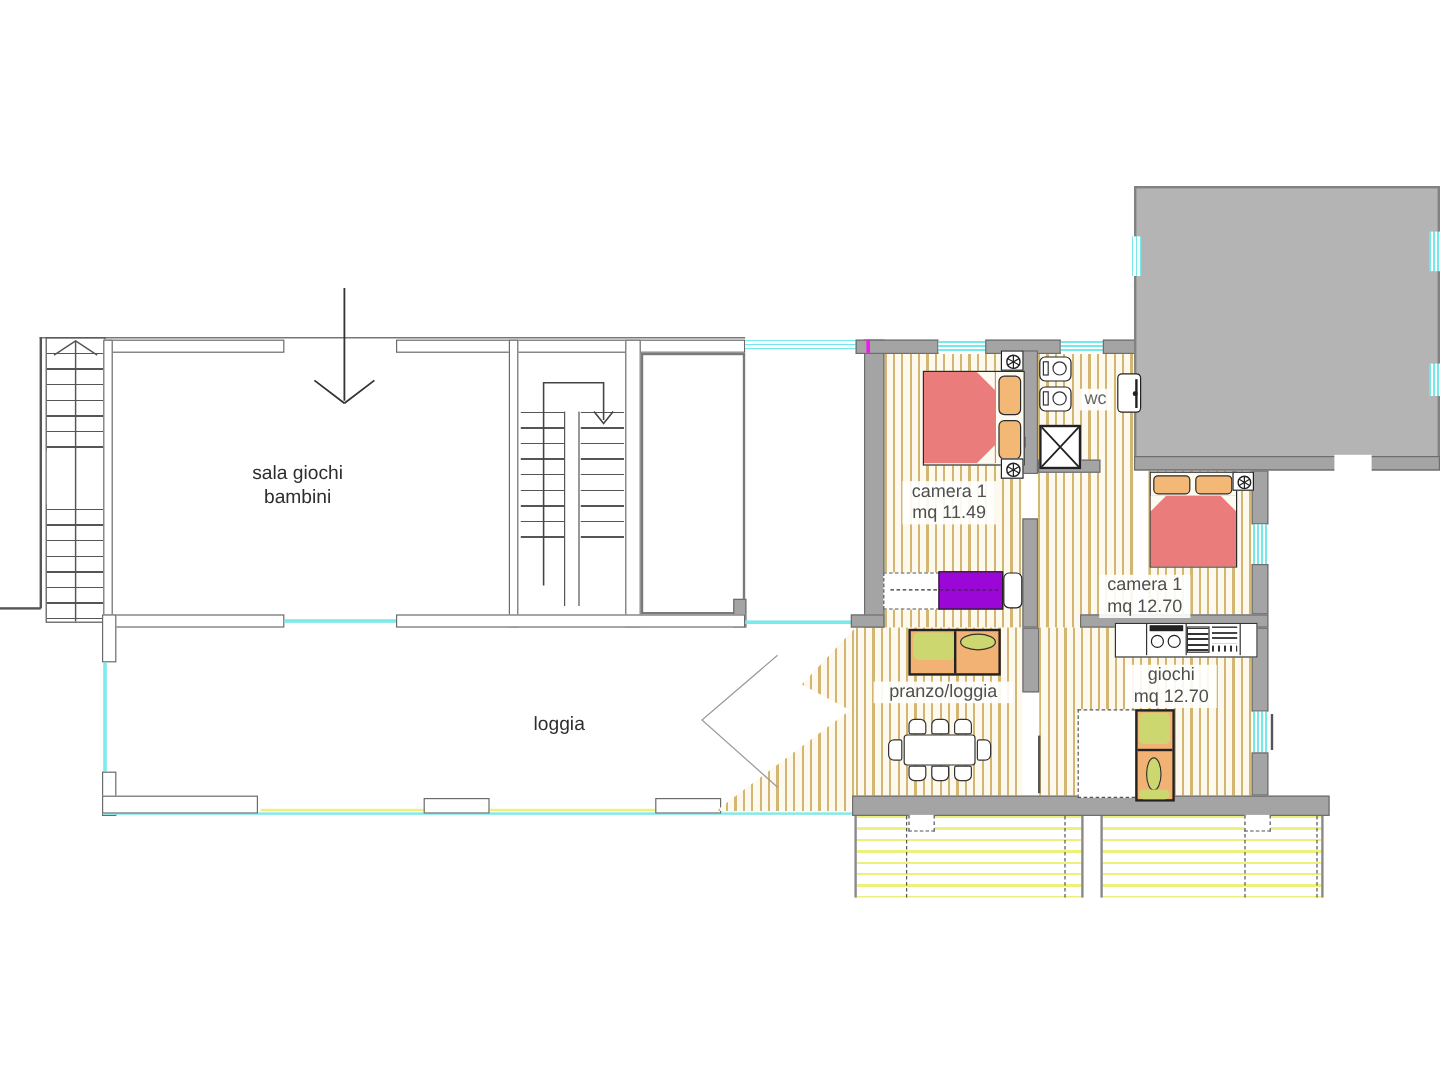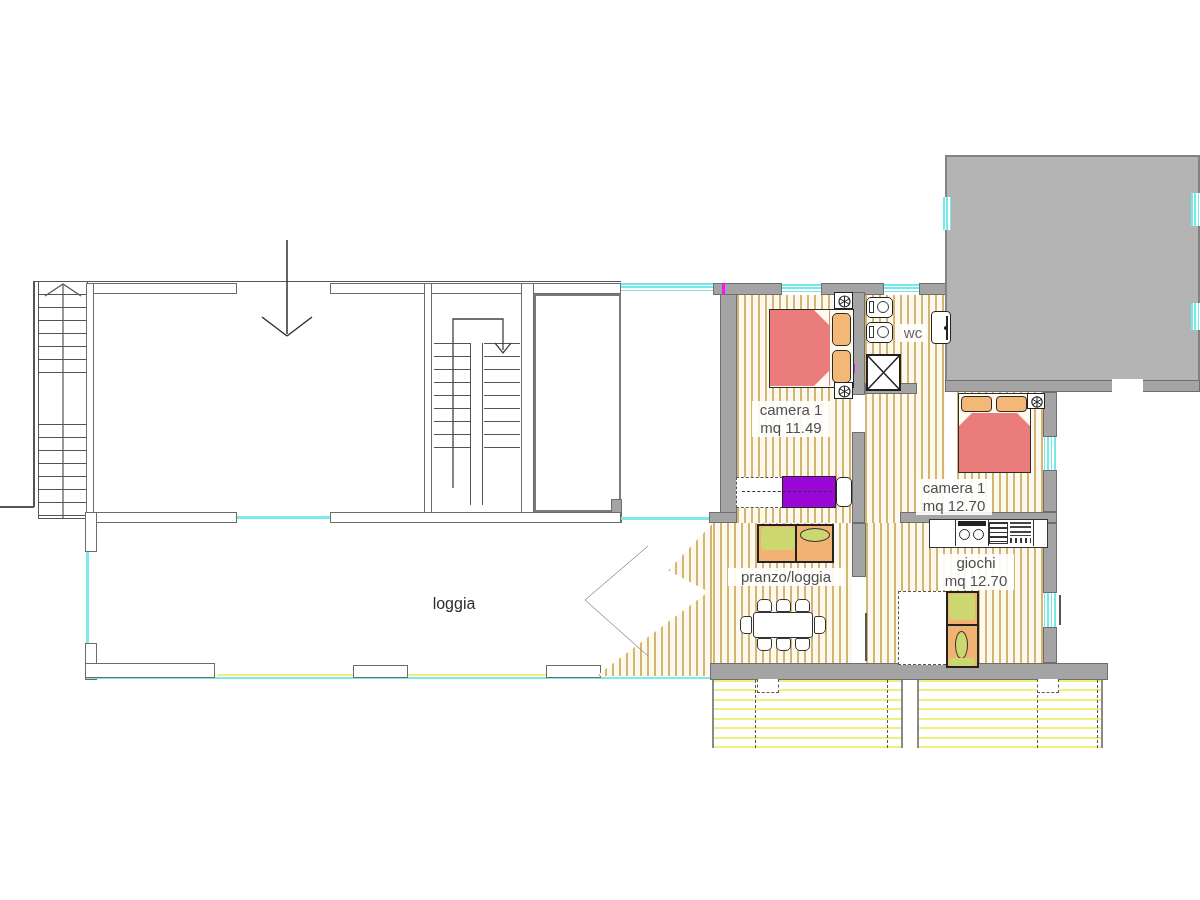--- a/index.html
+++ b/index.html
@@ -203,21 +203,25 @@
     </div>
   </div>
   <div class="abs dash" style="left:898px;top:591px;width:48px;height:74px;border-right:none"></div>
   <div class="abs" style="left:946px;top:591px;width:33px;height:77px;background:#f2b273;border:2px solid #222">
     <div class="abs" style="left:1px;top:1px;width:26px;height:26px;background:#cdd76f;border-radius:4px"></div>
     <div class="abs" style="left:0;top:31px;width:29px;height:2px;background:#222"></div>
     <div class="abs" style="left:7px;top:38px;width:13px;height:28px;background:#cdd76f;border:1px solid #333;border-radius:50%"></div>
     <div class="abs" style="left:1px;top:65px;width:26px;height:8px;background:#cdd76f;border-radius:4px"></div>
   </div>
 
-  <div class="abs label dark" style="left:404px;top:594px;width:100px">
+  <div class="abs label dark" style="left:168px;top:385px;width:160px">
+    <span>sala giochi</span><br>
+    <span>bambini</span>
+  </div>
+  <div class="abs label dark" style="left:416px;top:594px;width:100px">
     <span>loggia</span>
   </div>
   <div class="abs label" style="left:752px;top:401px;width:78px">
     <span>camera 1</span><br>
     <span>mq 11.49</span>
   </div>
   <div class="abs label" style="left:900px;top:324px;width:26px;color:#666">
     <span>wc</span>
   </div>
   <div class="abs label" style="left:916px;top:479px;width:76px">

